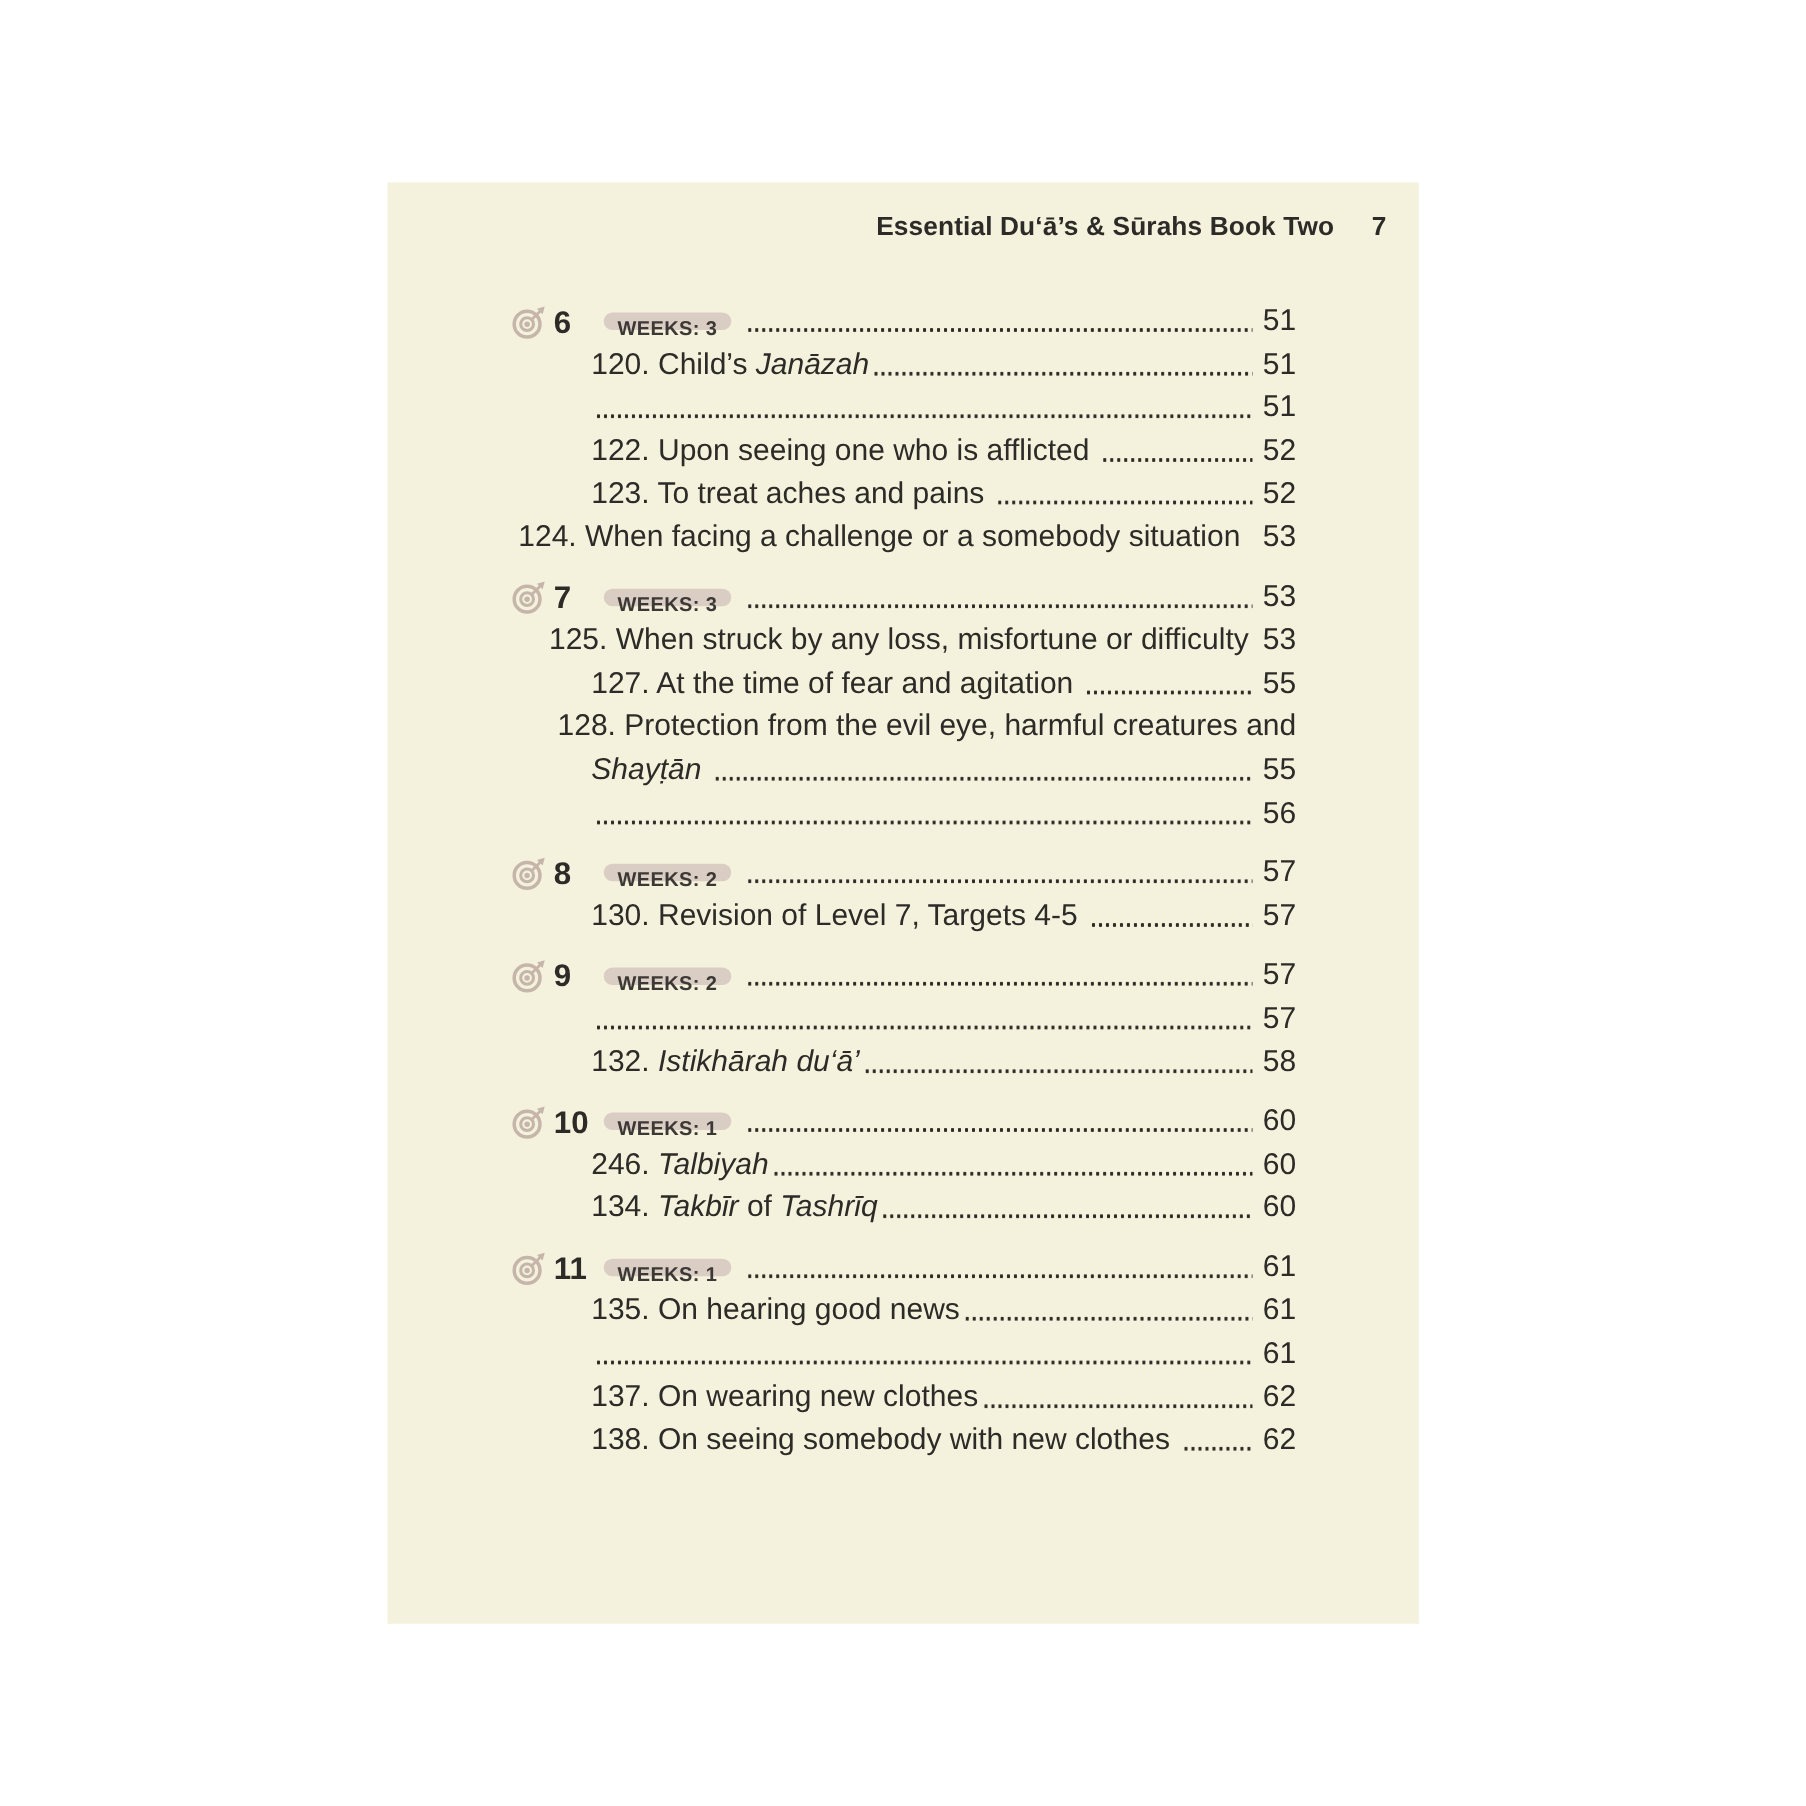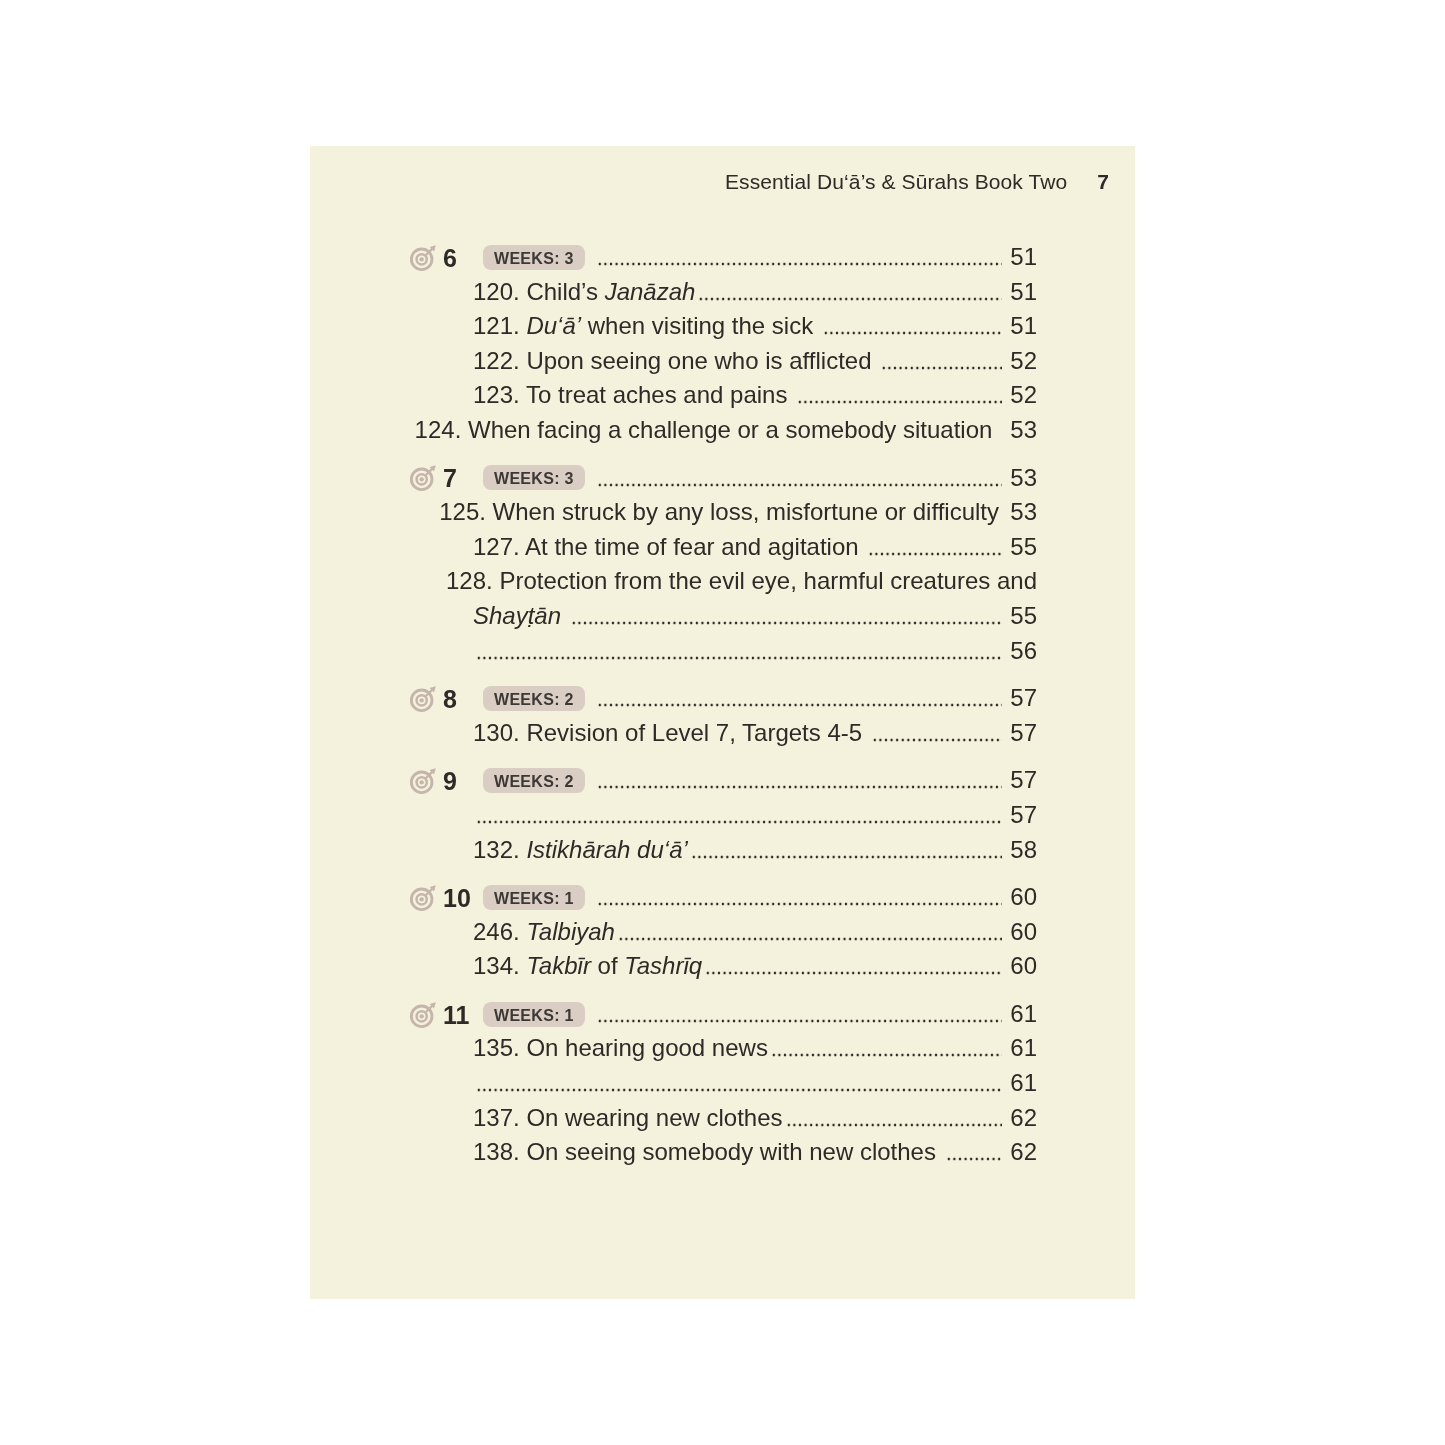--- a/index.html
+++ b/index.html
@@ -33,21 +33,21 @@
   
   .page-header {
     display: flex;
     justify-content: flex-end;
     align-items: baseline;
     padding: 24px 26px 0 0;
     gap: 30px;
   }
   .book-title {
     font-size: 21px;
-    font-weight: normal;
+    font-weight: bold;
     letter-spacing: 0.1px;
   }
   .folio {
     font-size: 21px;
     font-weight: bold;
   }
   
   .toc {
     margin-top: 46px;
     padding-left: 98px;
@@ -79,21 +79,21 @@
     line-height: 1;
     padding-top: 2px;
   }
   .weeks-badge {
     flex: 0 0 auto;
     background: var(--badge-bg);
     color: var(--badge-ink);
     font-size: 16px;
     font-weight: 600;
     letter-spacing: 0.3px;
-    height: 25px;
+    height: 14px;
     line-height: 27px;
     padding: 0 11px;
     border-radius: 8px;
     margin-right: 9px;
   }
   .entry-row { margin-left: 65px; justify-content: flex-end; }
   .entry-text {
     flex: 0 0 auto;
     white-space: pre;
     max-width: 640px;
@@ -145,21 +145,20 @@
             <span class="weeks-badge">WEEKS: 3</span>
             <span class="leader"></span>
             <span class="pagenum">51</span>
           </div>
           <div class="row entry-row">
             <span class="entry-text"><span>120. </span><span>Child’s </span><span class="it">Janāzah</span></span>
             <span class="leader"></span>
             <span class="pagenum">51</span>
           </div>
           <div class="row entry-row">
-            <span class="entry-text"><span>121. </span><span class="it">Du‘ā’</span><span> when visiting the sick </span></span>
             <span class="leader"></span>
             <span class="pagenum">51</span>
           </div>
           <div class="row entry-row">
             <span class="entry-text"><span>122. </span><span>Upon seeing one who is afflicted </span></span>
             <span class="leader"></span>
             <span class="pagenum">52</span>
           </div>
           <div class="row entry-row">
             <span class="entry-text"><span>123. </span><span>To treat aches and pains </span></span>

